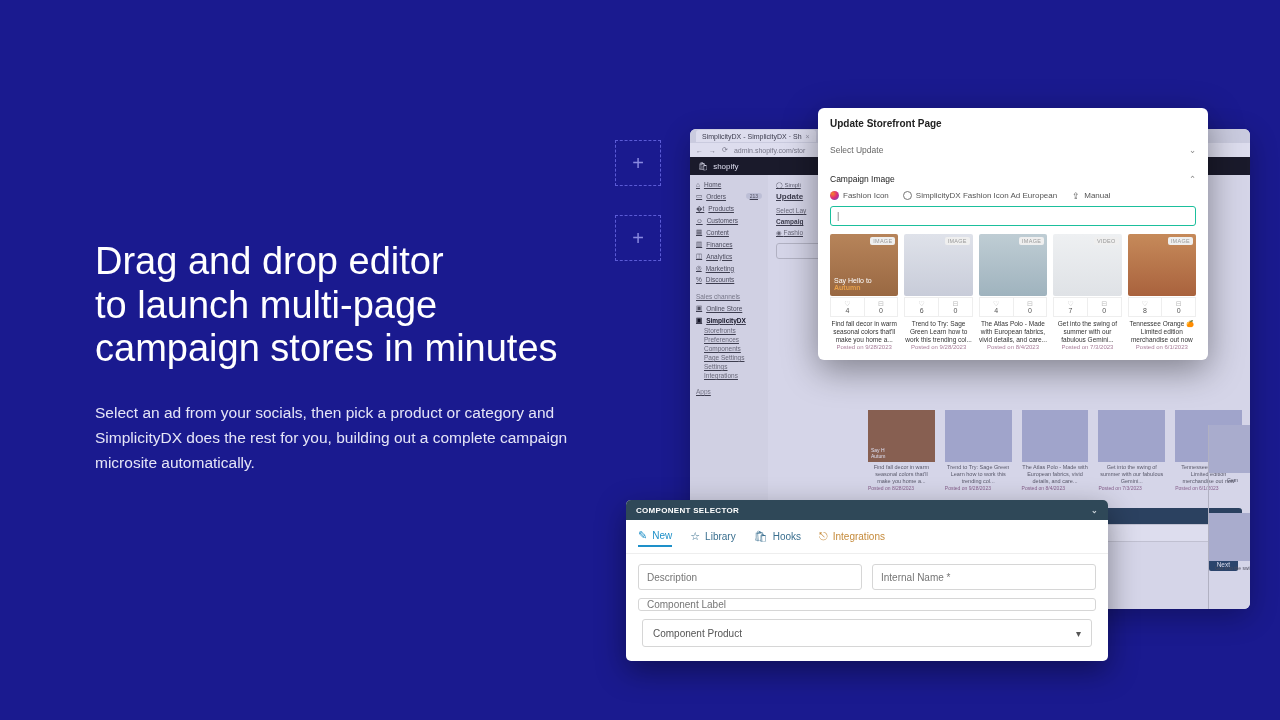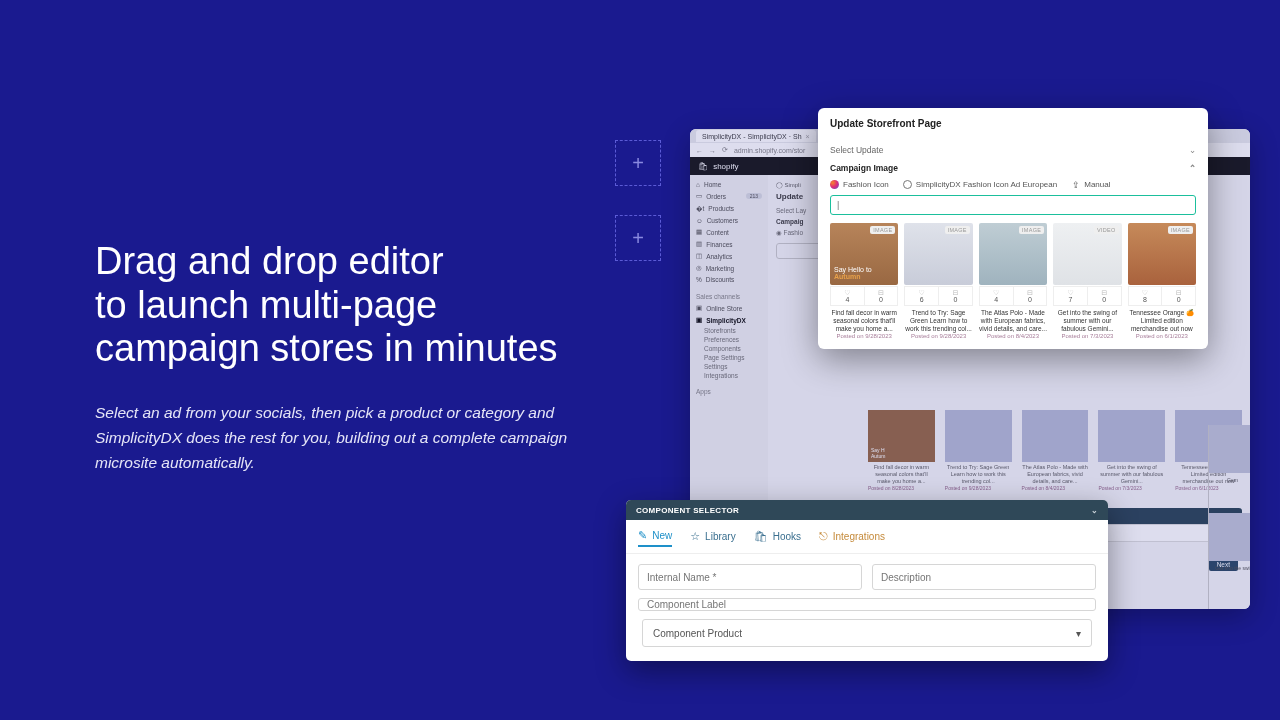--- a/index.html
+++ b/index.html
@@ -4,21 +4,21 @@
 <style>
   * { box-sizing: border-box; margin: 0; padding: 0; }
   body {
     width: 1280px; height: 720px; overflow: hidden;
     background: #1a1a8f;
     font-family: -apple-system, BlinkMacSystemFont, "Segoe UI", Arial, sans-serif;
     position: relative;
   }
   .hero-text { position: absolute; left: 95px; top: 240px; width: 500px; color: #fff; }
   .hero-heading { font-size: 38px; font-weight: 500; line-height: 1.15; white-space: pre-line; }
-  .hero-sub { margin-top: 30px; font-size: 15.5px; font-weight: 300; line-height: 1.6; color:#e5e5f7;font-style:italic; }
+  .hero-sub { margin-top: 30px; font-size: 15.5px; font-weight: 300; line-height: 1.6; color:#e5e5f7; }
 
   
   .deco-box {
     position: absolute; width: 46px; height: 46px;
     border: 1px dashed #5b5bd6; display:flex; align-items:center; justify-content:center;
     color:#8a8ae0; font-size:20px; font-weight:200;
   }
   .deco-box.a { left: 615px; top: 140px; }
   .deco-box.b { left: 615px; top: 215px; }
 
@@ -26,21 +26,21 @@
   .admin-mock {
     position:absolute; left:690px; top:129px; width:560px; height:480px;
     background:#f6f6f8; border-radius:6px; box-shadow:0 8px 30px rgba(0,0,0,.35);
     font-size:7px; color:#444; opacity:.85; overflow:hidden;
   }
   .admin-tabbar{height:14px;background:#e9eaee;display:flex;align-items:center;}
   .admin-tab{background:#fff;height:12px;display:flex;align-items:center;padding:0 6px;margin-left:6px;border-radius:3px 3px 0 0;gap:4px;}
   .admin-tab .x{color:#aaa;}
   .admin-urlbar{height:14px;background:#fff;display:flex;align-items:center;gap:6px;padding:0 6px;color:#888;}
   .admin-top{height:18px;background:#1a1a1a;color:#fff;display:flex;align-items:center;padding:0 8px;gap:5px;font-size:8px;}
-  .admin-body{display:flex;height:calc(100% - 46px);}
+  .admin-body{display:flex;height:calc(100% - 46px);text-decoration:underline;}
   .admin-side{width:78px;background:#f0f0f2;padding:4px 2px;font-size:6.5px;color:#555;}
   .admin-side .nav-item{padding:2px 4px;display:flex;gap:4px;align-items:center;}
   .admin-side .nav-item.b{font-weight:600;color:#111;}
   .admin-side .badge{margin-left:auto;background:#d9dbe3;border-radius:6px;padding:0 4px;font-size:5px;}
   .admin-side .sec{margin-top:6px;padding:2px 4px;color:#888;text-transform:none;}
   .admin-side .sub{padding:1px 4px 1px 12px;color:#777;}
   .admin-main{flex:1;padding:6px 8px;background:#f6f6f8;position:relative;}
   .pill{font-size:6px;color:#666;}
   .ghost-grid{position:absolute;left:100px;right:8px;top:235px;height:190px;display:flex;gap:10px;}
   .ghost-card{flex:1;}
@@ -59,21 +59,21 @@
 
   
   .popover {
     position:absolute; left:818px; top:108px; width:390px; background:#fff;
     border-radius:6px; box-shadow:0 10px 35px rgba(0,0,0,.4); padding:10px 12px;
     font-size:9px; color:#222;
   }
   .pop-title{font-weight:600;font-size:10px;margin-bottom:12px;}
   .pop-row{display:flex;align-items:center;justify-content:space-between;padding:4px 0;color:#666;font-size:8.5px;}
   .pop-row .chev{color:#888;}
-  .pop-row2{font-weight:700;color:#222;}
+  .pop-row2{font-weight:400;color:#222;margin-top:11px;}
   .src-tabs{display:flex;gap:14px;padding:3px 0 6px;font-size:8px;color:#555;align-items:center;}
   .src-tab{display:flex;gap:4px;align-items:center;text-align:center;}
   .src-tab .ico{width:9px;height:9px;border-radius:50%;display:inline-block;}
   .src-tab .ico.ig{background:radial-gradient(circle at 30% 30%,#f58529,#dd2a7b 50%,#515bd4);}
   .src-tab .ico.tg{border:1.5px solid #777;border-radius:50%;width:9px;height:9px;position:relative;}
   .src-tab .ico.up{font-size:9px;}
   .search-wrap{margin-bottom:8px;}
   .search-input{width:100%;height:20px;border:1.5px solid #1bbf9c;border-radius:3px;padding:0 6px;font-size:9px;outline:none;}
   .cards{display:flex;gap:6px;}
   .card{flex:1;display:flex;flex-direction:column;}
@@ -378,22 +378,22 @@
         <span class="ti">🛍</span>
         <span>Hooks</span>
       </div>
     <div class="cp-tab orange">
         <span class="ti">⎋</span>
         <span>Integrations</span>
       </div>
   </div>
   <div class="cp-form">
     <div class="cp-row">
+      <input class="cp-input" placeholder="Description" style="">
       <input class="cp-input" placeholder="Internal Name *" style="">
-      <input class="cp-input" placeholder="Description" style="">
     </div>
     <input class="cp-input" placeholder="Component Label" style="">
     <div class="cp-select">
       <span>Component Product</span>
       <span>▾</span>
     </div>
   </div>
 </div>
 
 </body></html>

